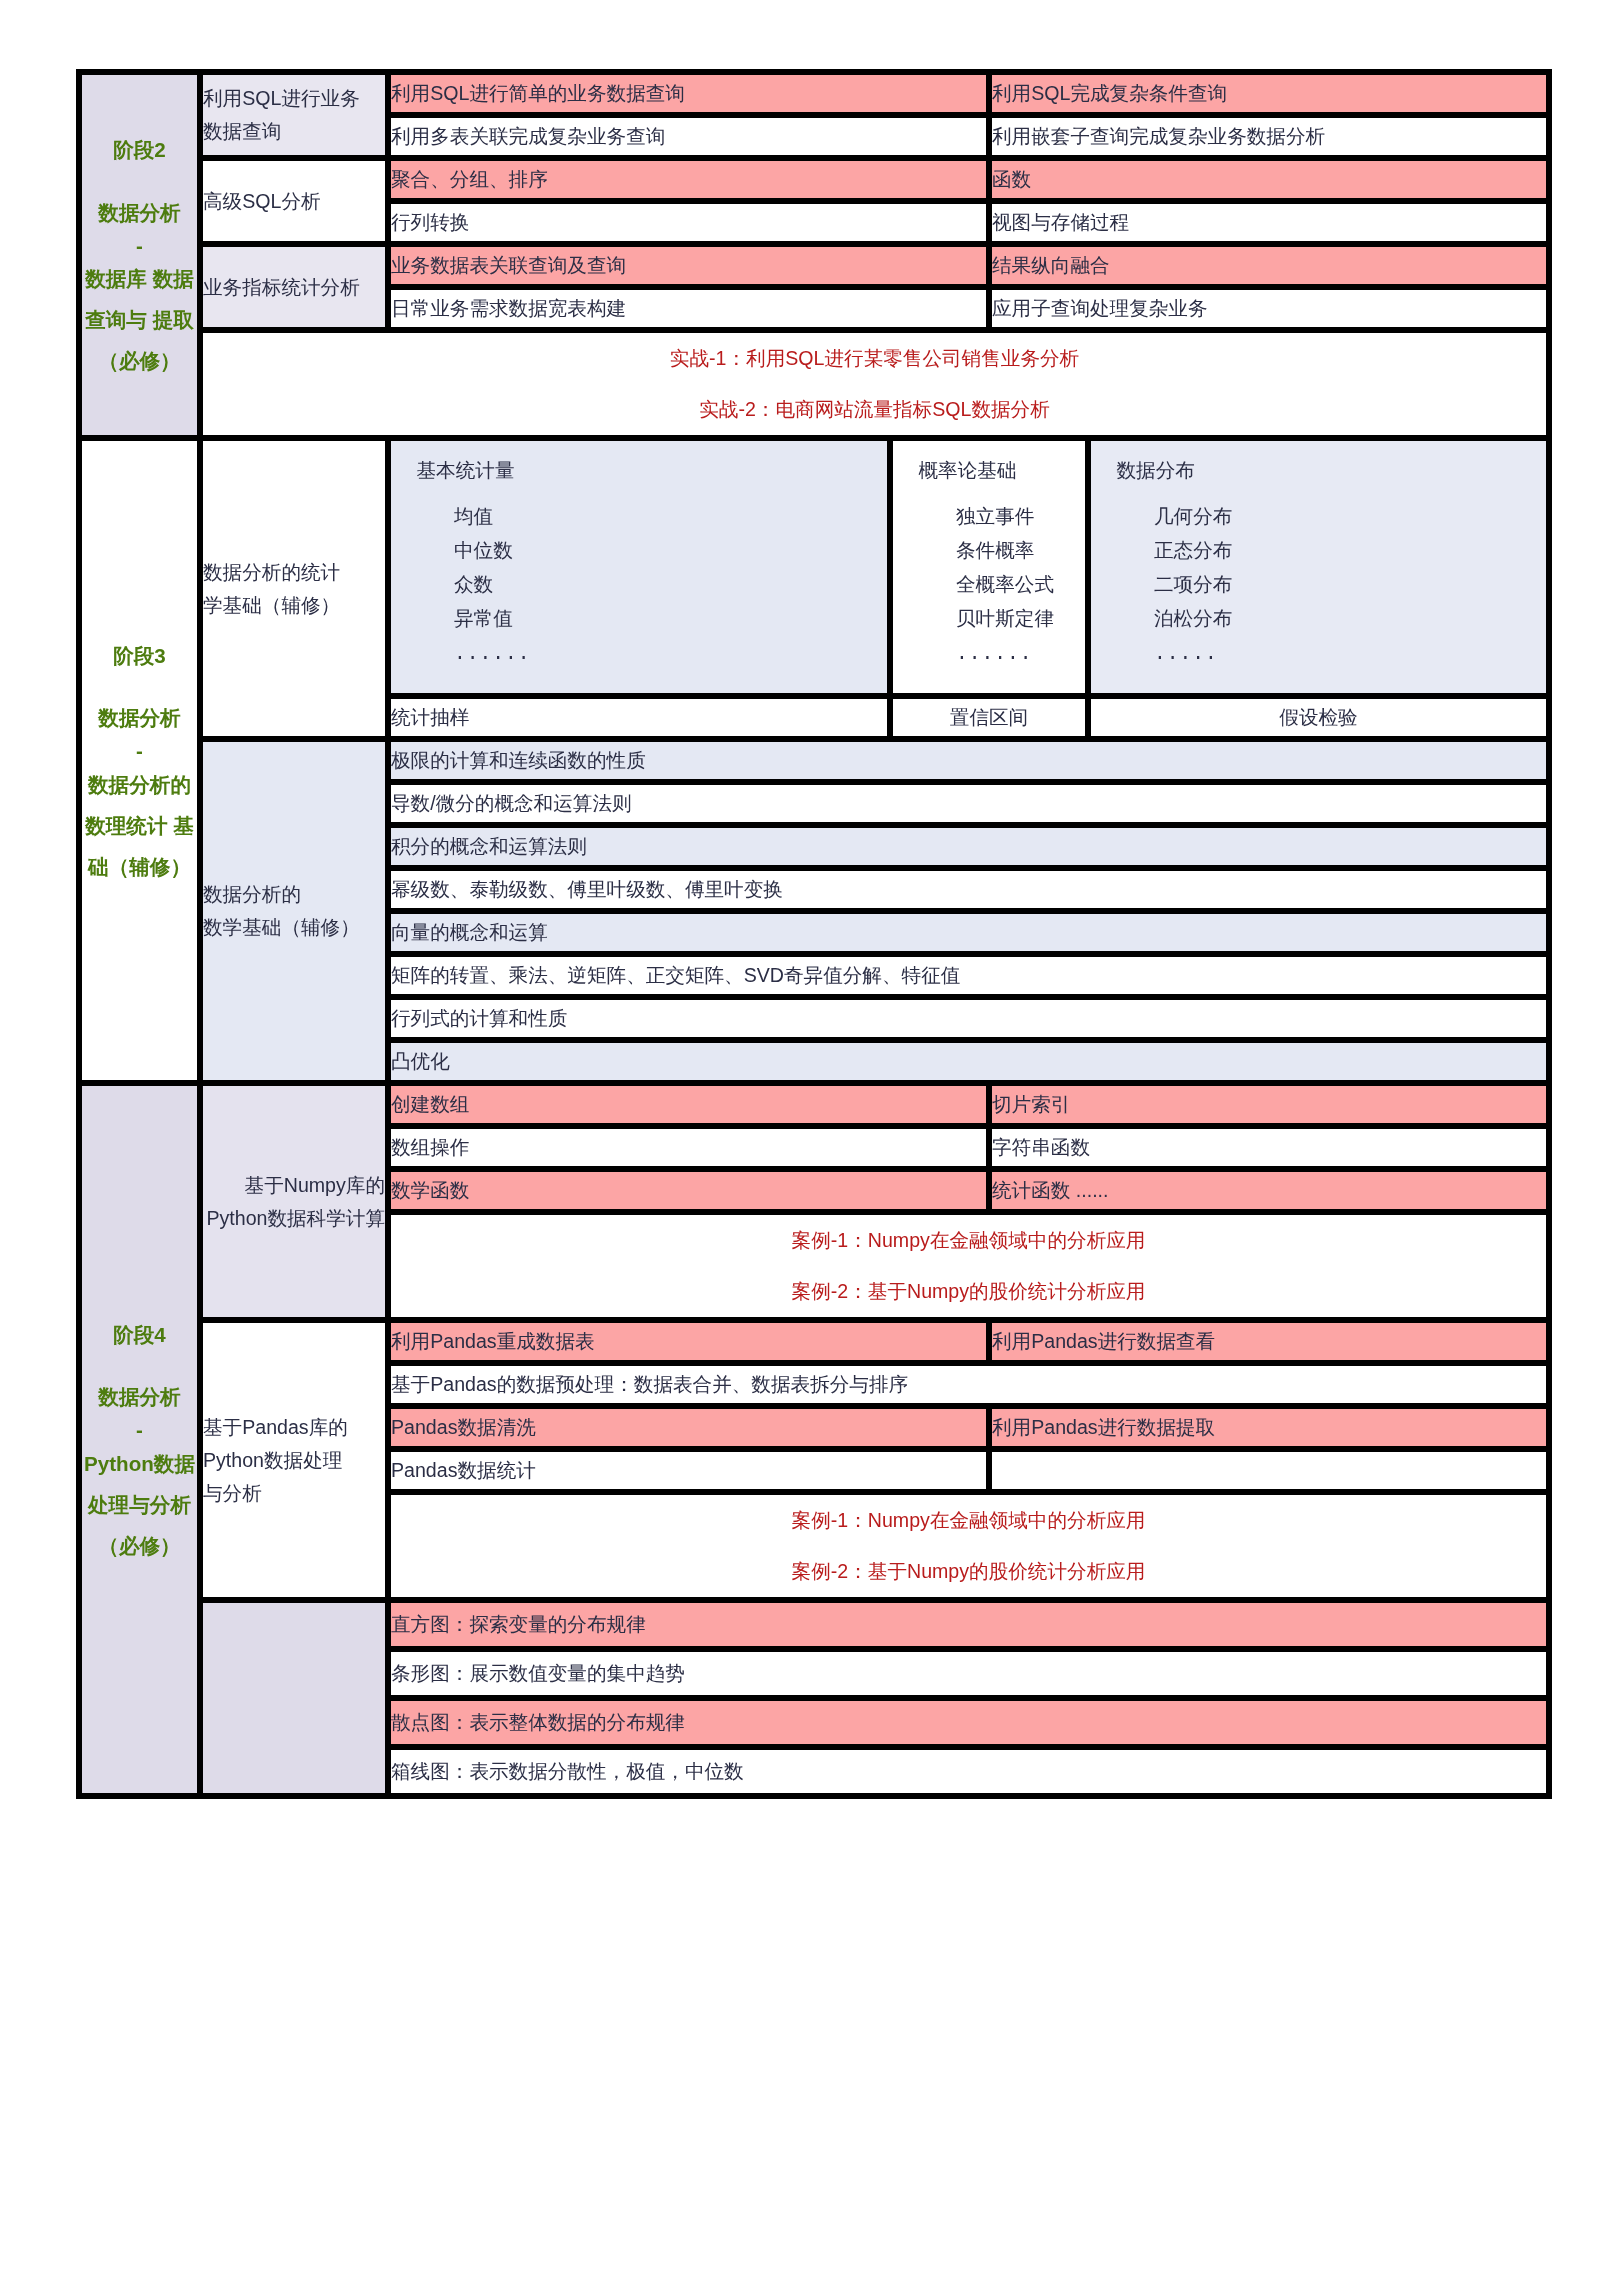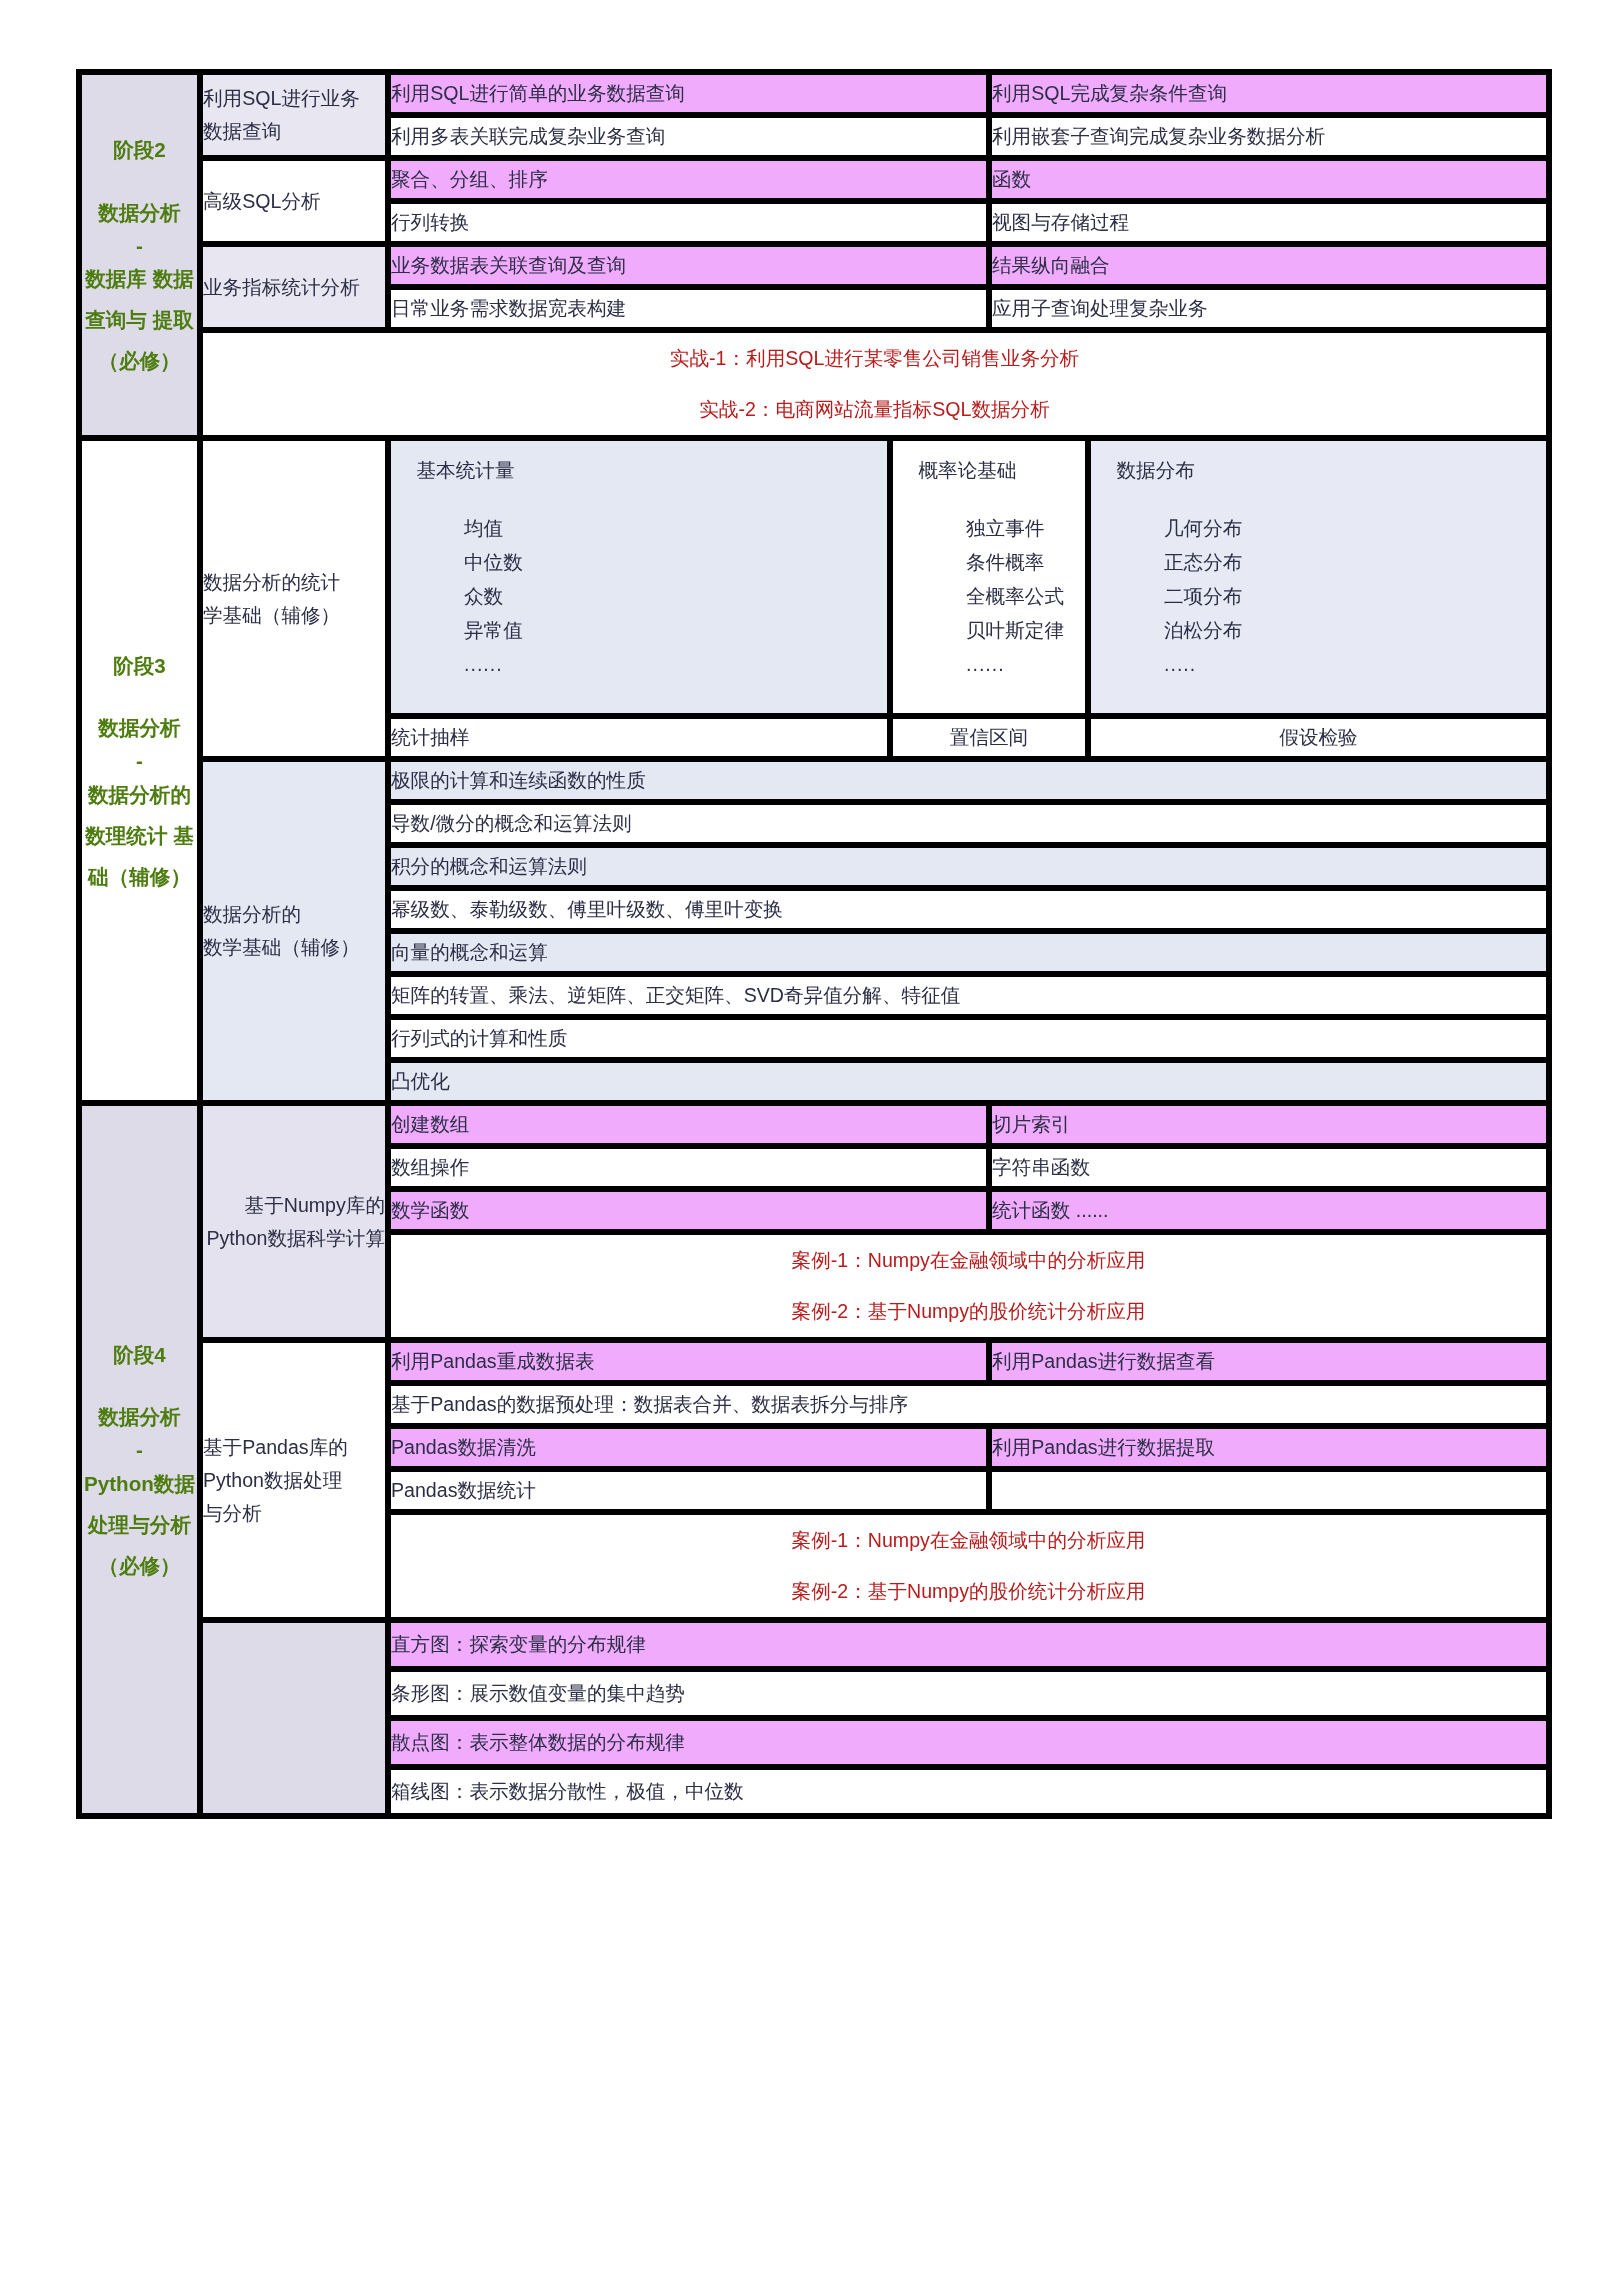--- a/index.html
+++ b/index.html
@@ -23,21 +23,21 @@
     table-layout:fixed;
   }
   table.curriculum td{
     border:6px solid #000000;
     vertical-align:middle;
     padding:0;
   }
   
   .bg-stage   { background:#dedbe9; }      
   .bg-stage-w { background:#ffffff; }      
-  .bg-lav     { background:#f0abfc; }      
+  .bg-lav     { background:#fca5a5; }      
   .bg-lav2    { background:#e4e2ee;text-align:right; }
   .bg-blue    { background:#e4e8f3; }      
   .bg-blue2   { background:#e7eaf4; }
   .bg-white   { background:#ffffff; }
   .bg-sub     { background:#e8e6f0; }      
 
   
   .stage-cell{
     text-align:center;
     font-weight:bold;
@@ -72,22 +72,23 @@
     padding:19.6px 9.8px;
   }
   .practice-cell div{ white-space:nowrap; }
   .stat-head{
     font-size:19.6px;
     color:#2b2e45;
     padding:15.7px 0 9.8px 25.5px;
   }
   .stat-list{
     list-style:none;
-    margin:18px;
+    margin:8px;
     padding:0 0 13.7px 0;
+    font-family:Liberation Mono, monospace;
   }
   .stat-list li{
     font-size:19.6px;
     line-height:34px;
     color:#2b2e45;
     padding-left:55px;
   }
   .stat-list li.dots{ letter-spacing:1px; }
   .stat-cell{ vertical-align:top; padding:0; }
   .bottom-row td{ height:43px; }

